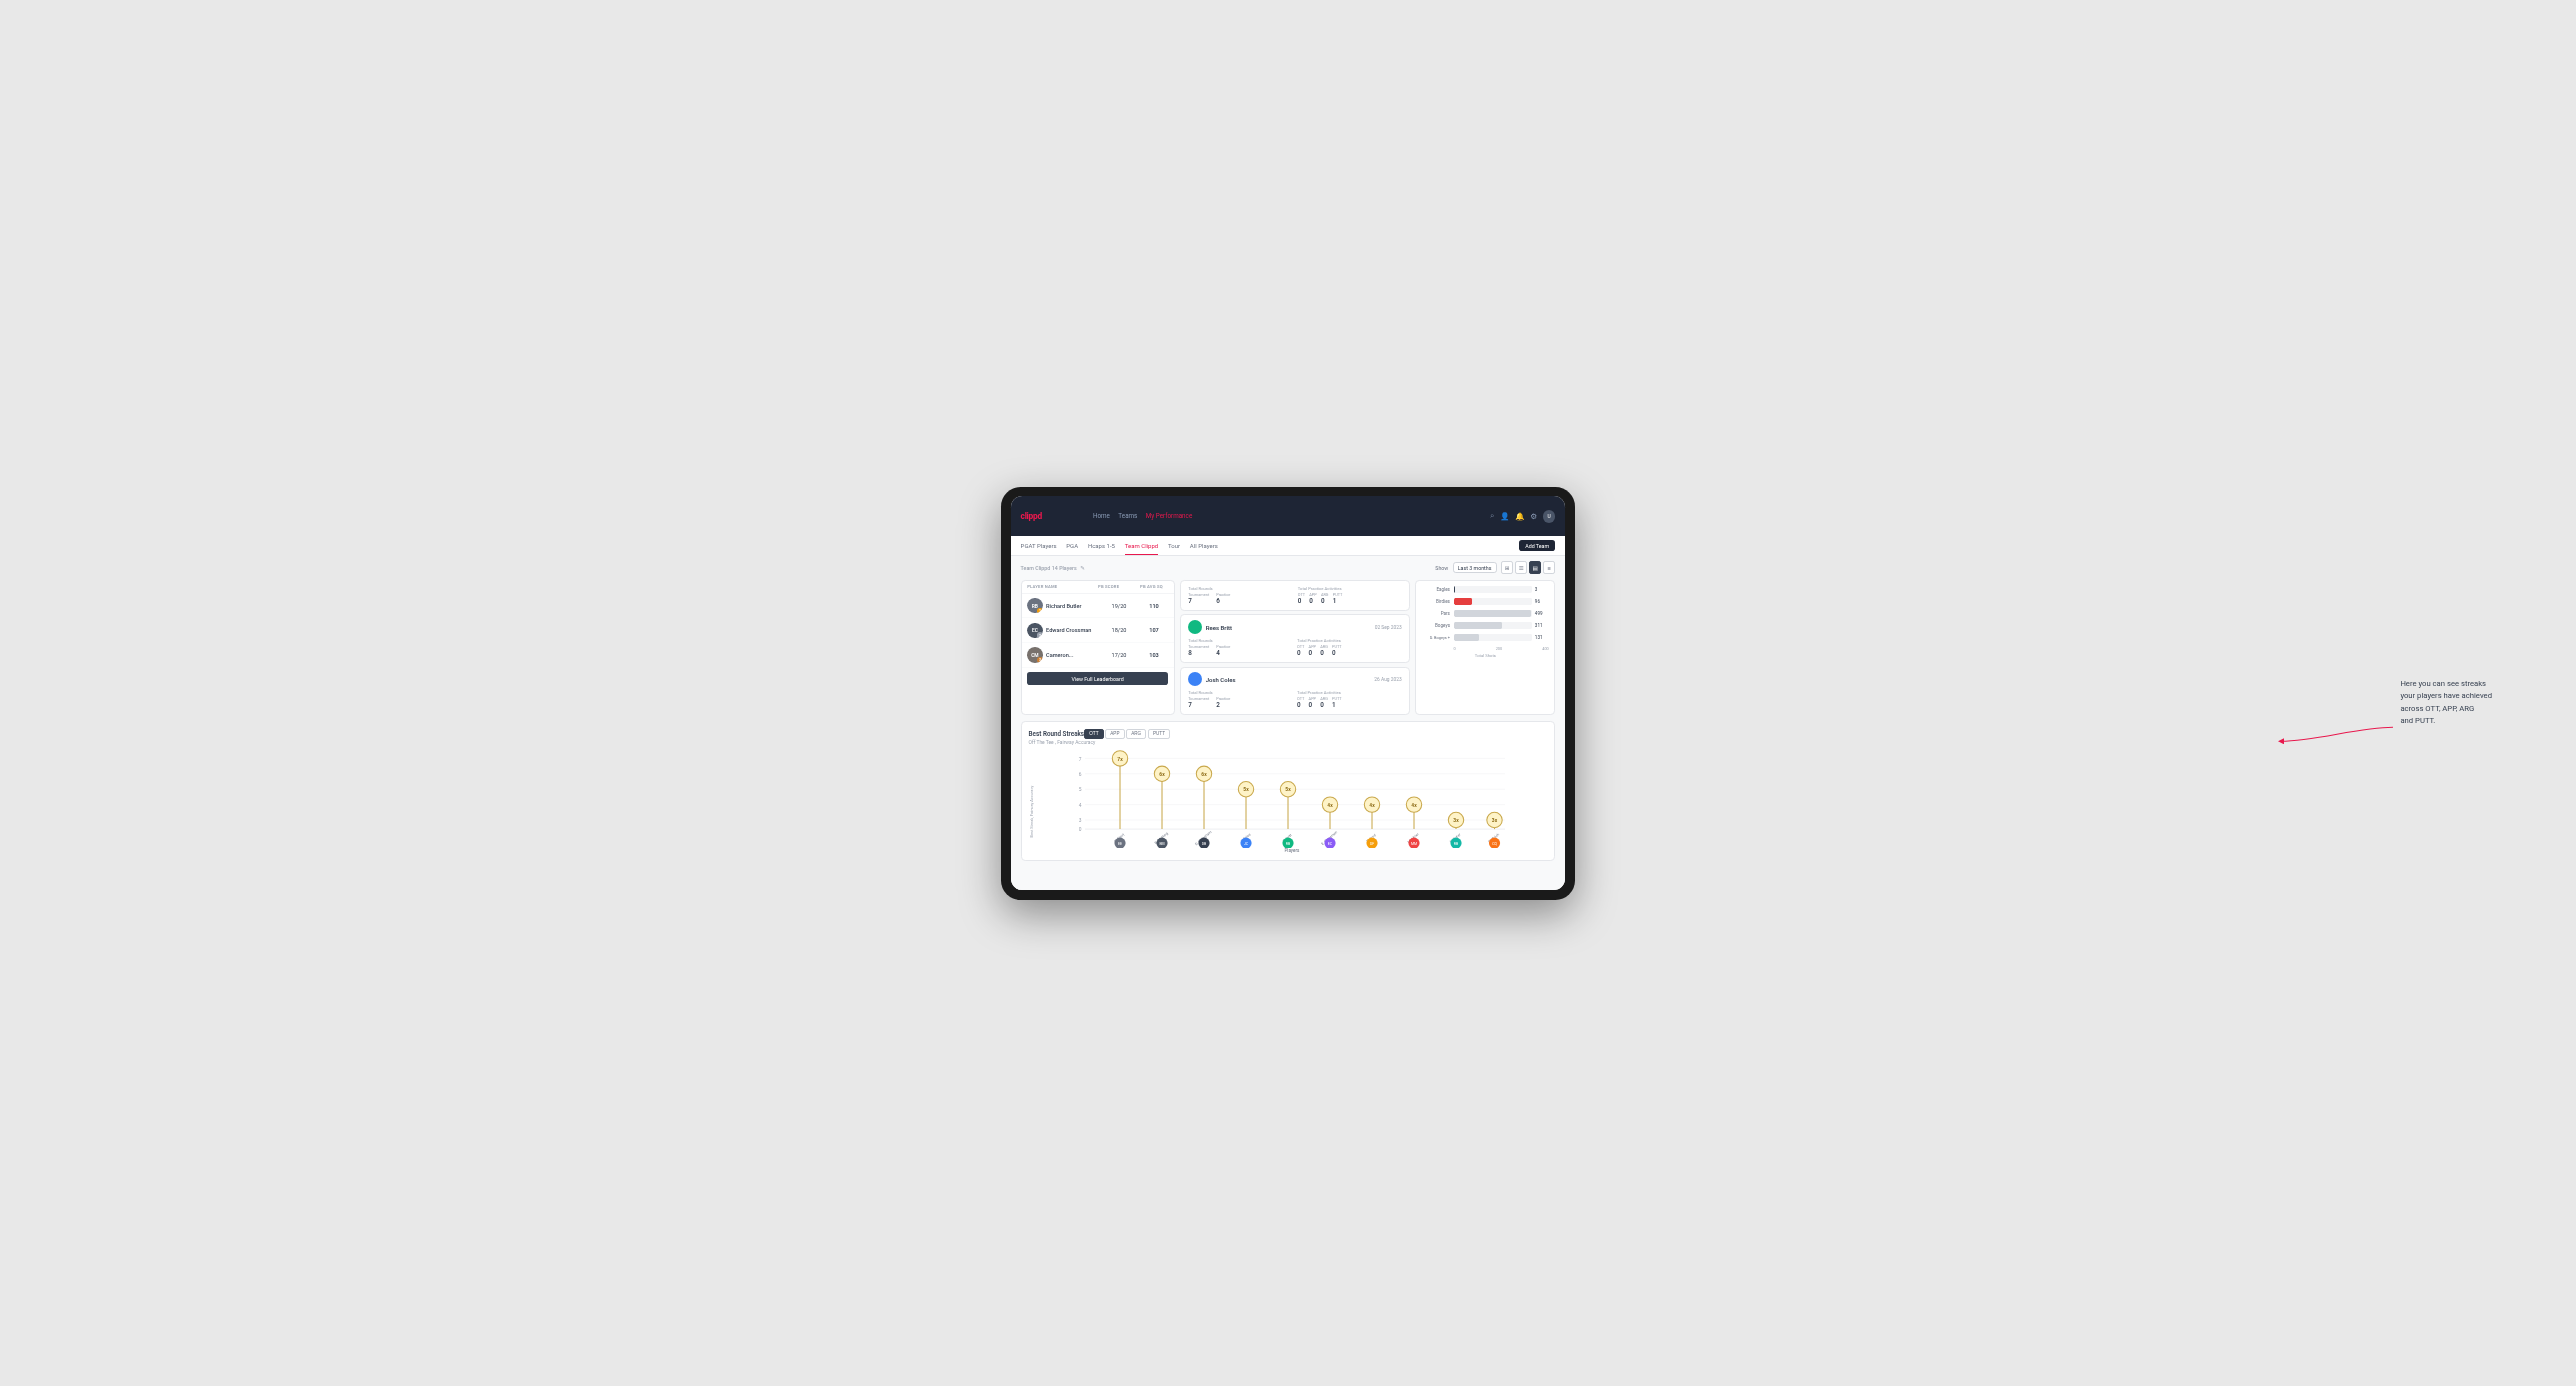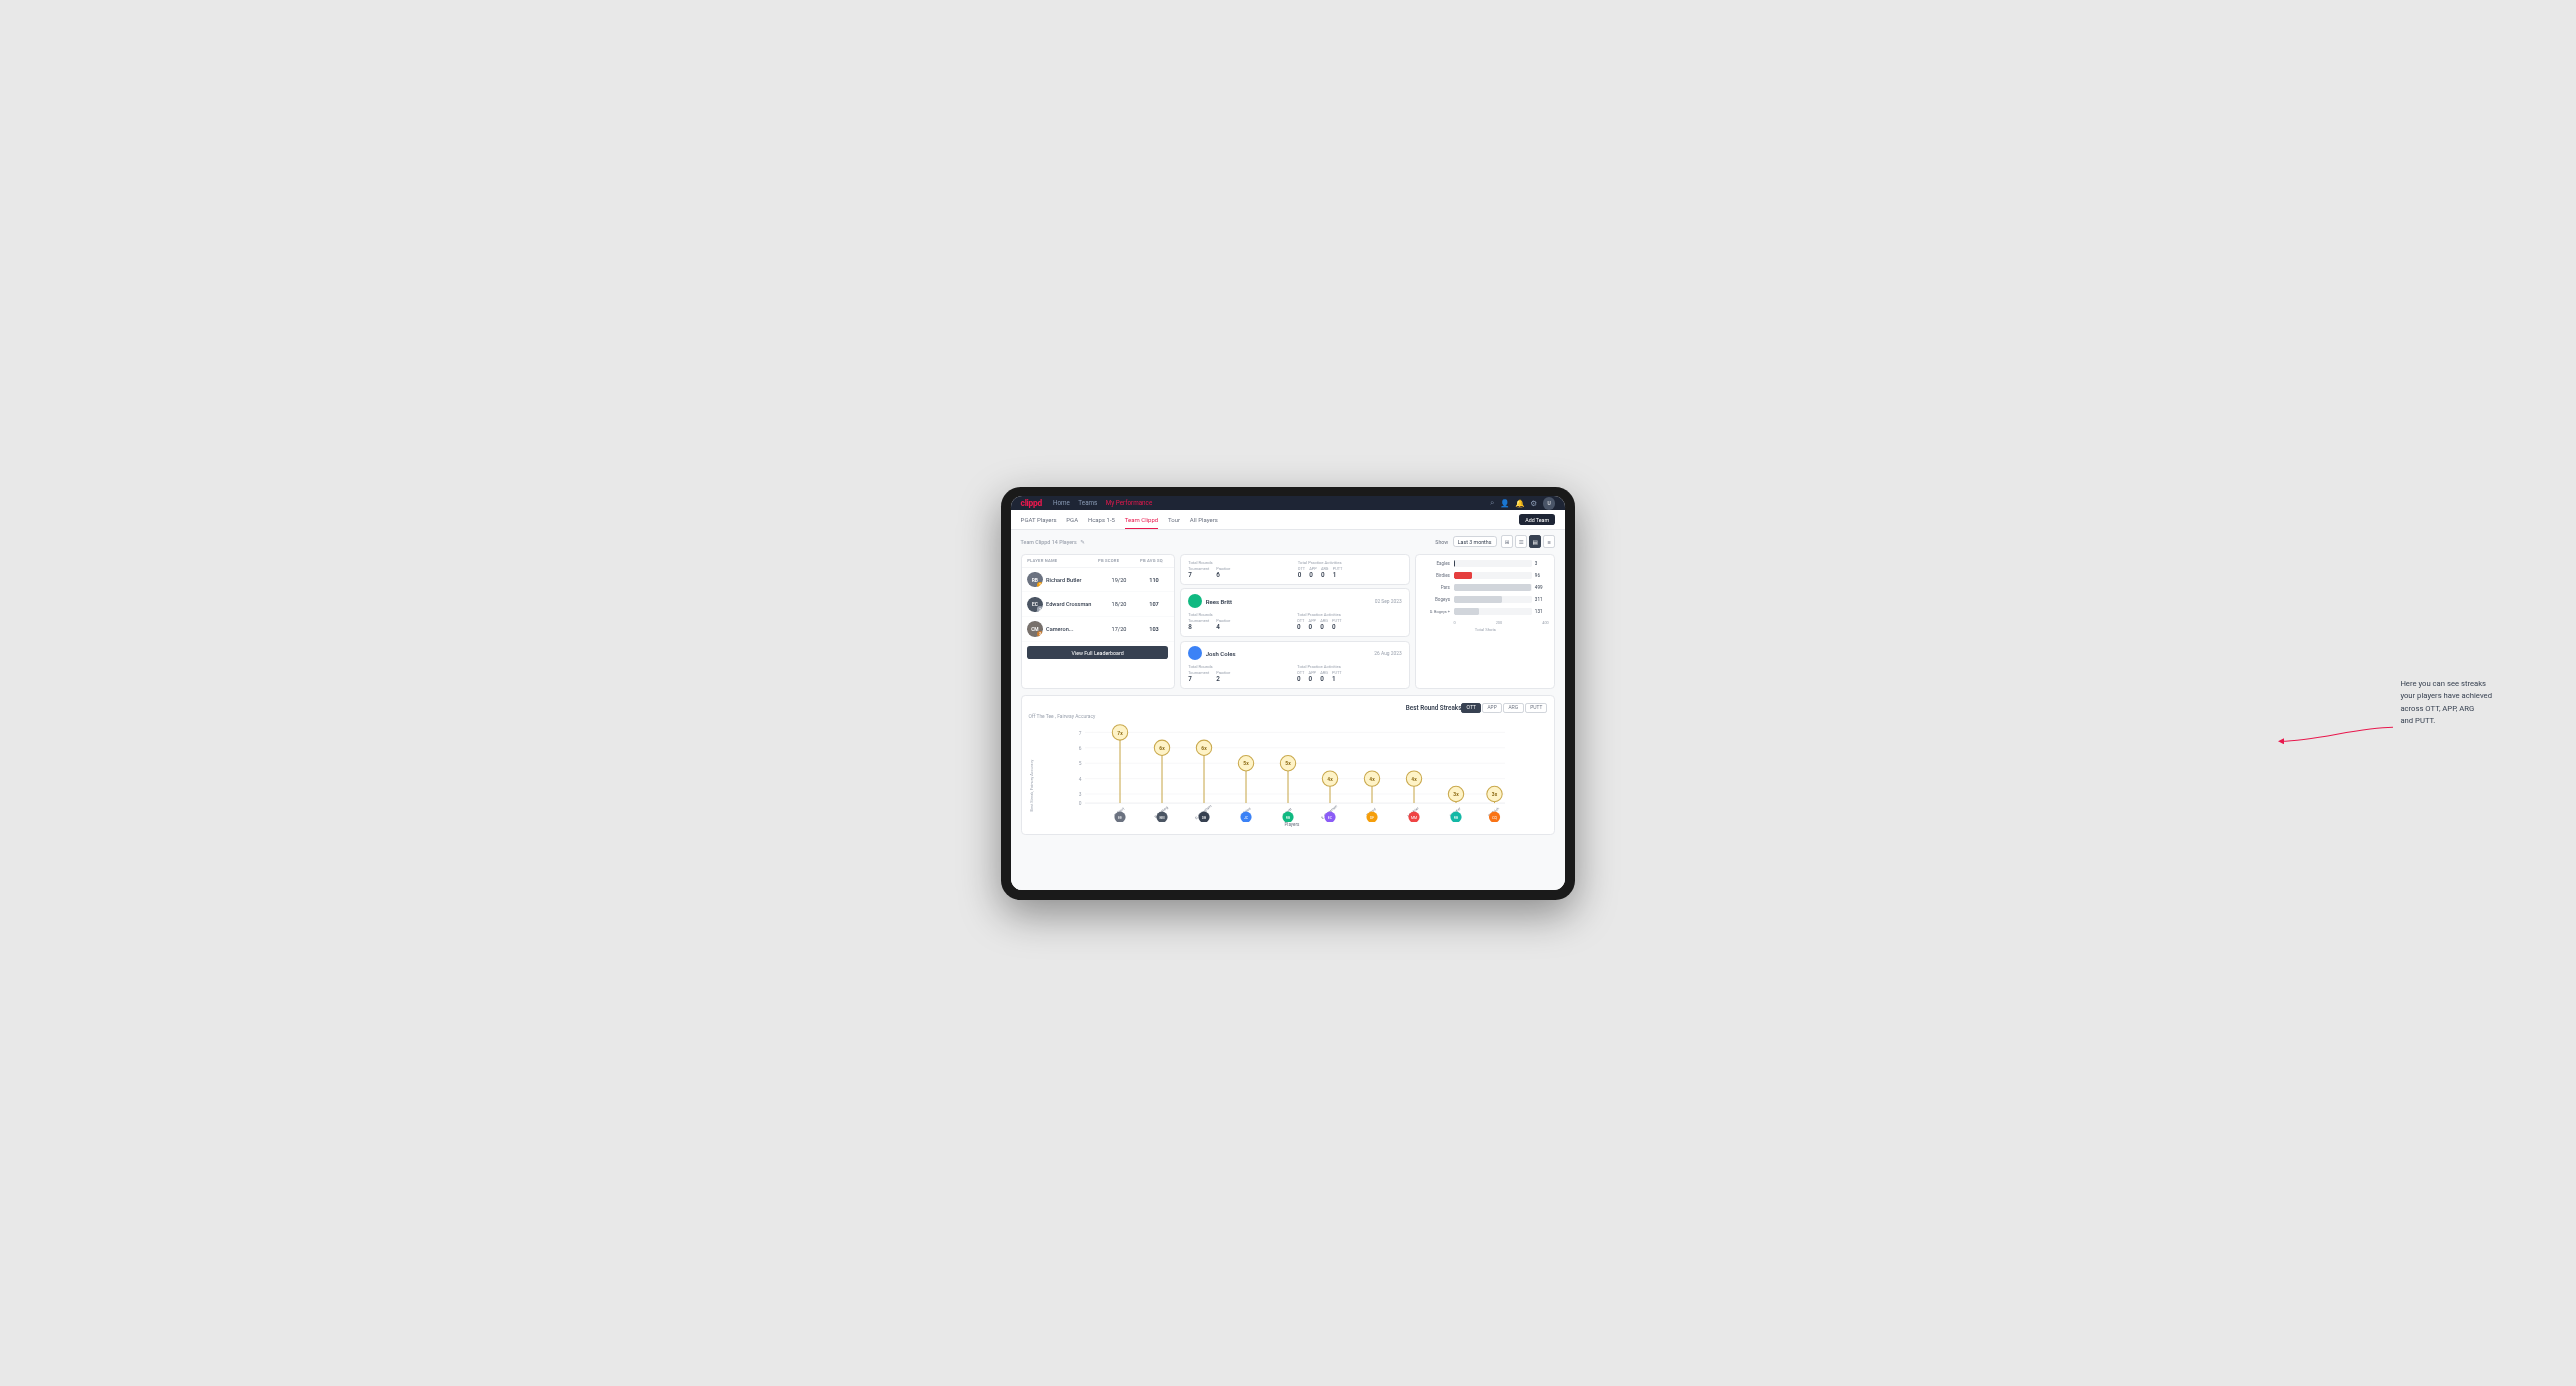--- a/index.html
+++ b/index.html
@@ -28,25 +28,26 @@
       background: #f5f5f5;
       border-radius: 11.2px;
       overflow: hidden;
       display: flex;
       flex-direction: column;
     }
 
     
     .navbar {
       background: #1e2535;
-      height: 14px;
+      height: 40px;
       display: flex;
       align-items: center;
       padding: 0 9.8px;
       flex-shrink: 0;
+      gap: 40px;
     }
     .navbar-logo {
       color: #e8184d;
       font-weight: 800;
       font-size: 8.4px;
       margin-right: 11.2px;
       letter-spacing: -0.3px;
     }
     .navbar-nav {
       display: flex;
@@ -400,21 +401,21 @@
     
     .streaks-section {
       background: #fff;
       border-radius: 4.2px;
       border: 0.7px solid #e5e7eb;
       padding: 7px;
     }
     .streaks-header {
       display: flex;
       align-items: center;
-      justify-content: flex-end;
+      justify-content: flex-start;
       margin-bottom: 0;
     }
     .streaks-title {
       font-size: 6.3px;
       font-weight: 600;
       color: #374151;
     }
     .streaks-filter-btns {
       display: flex;
       gap: 1.4px;

